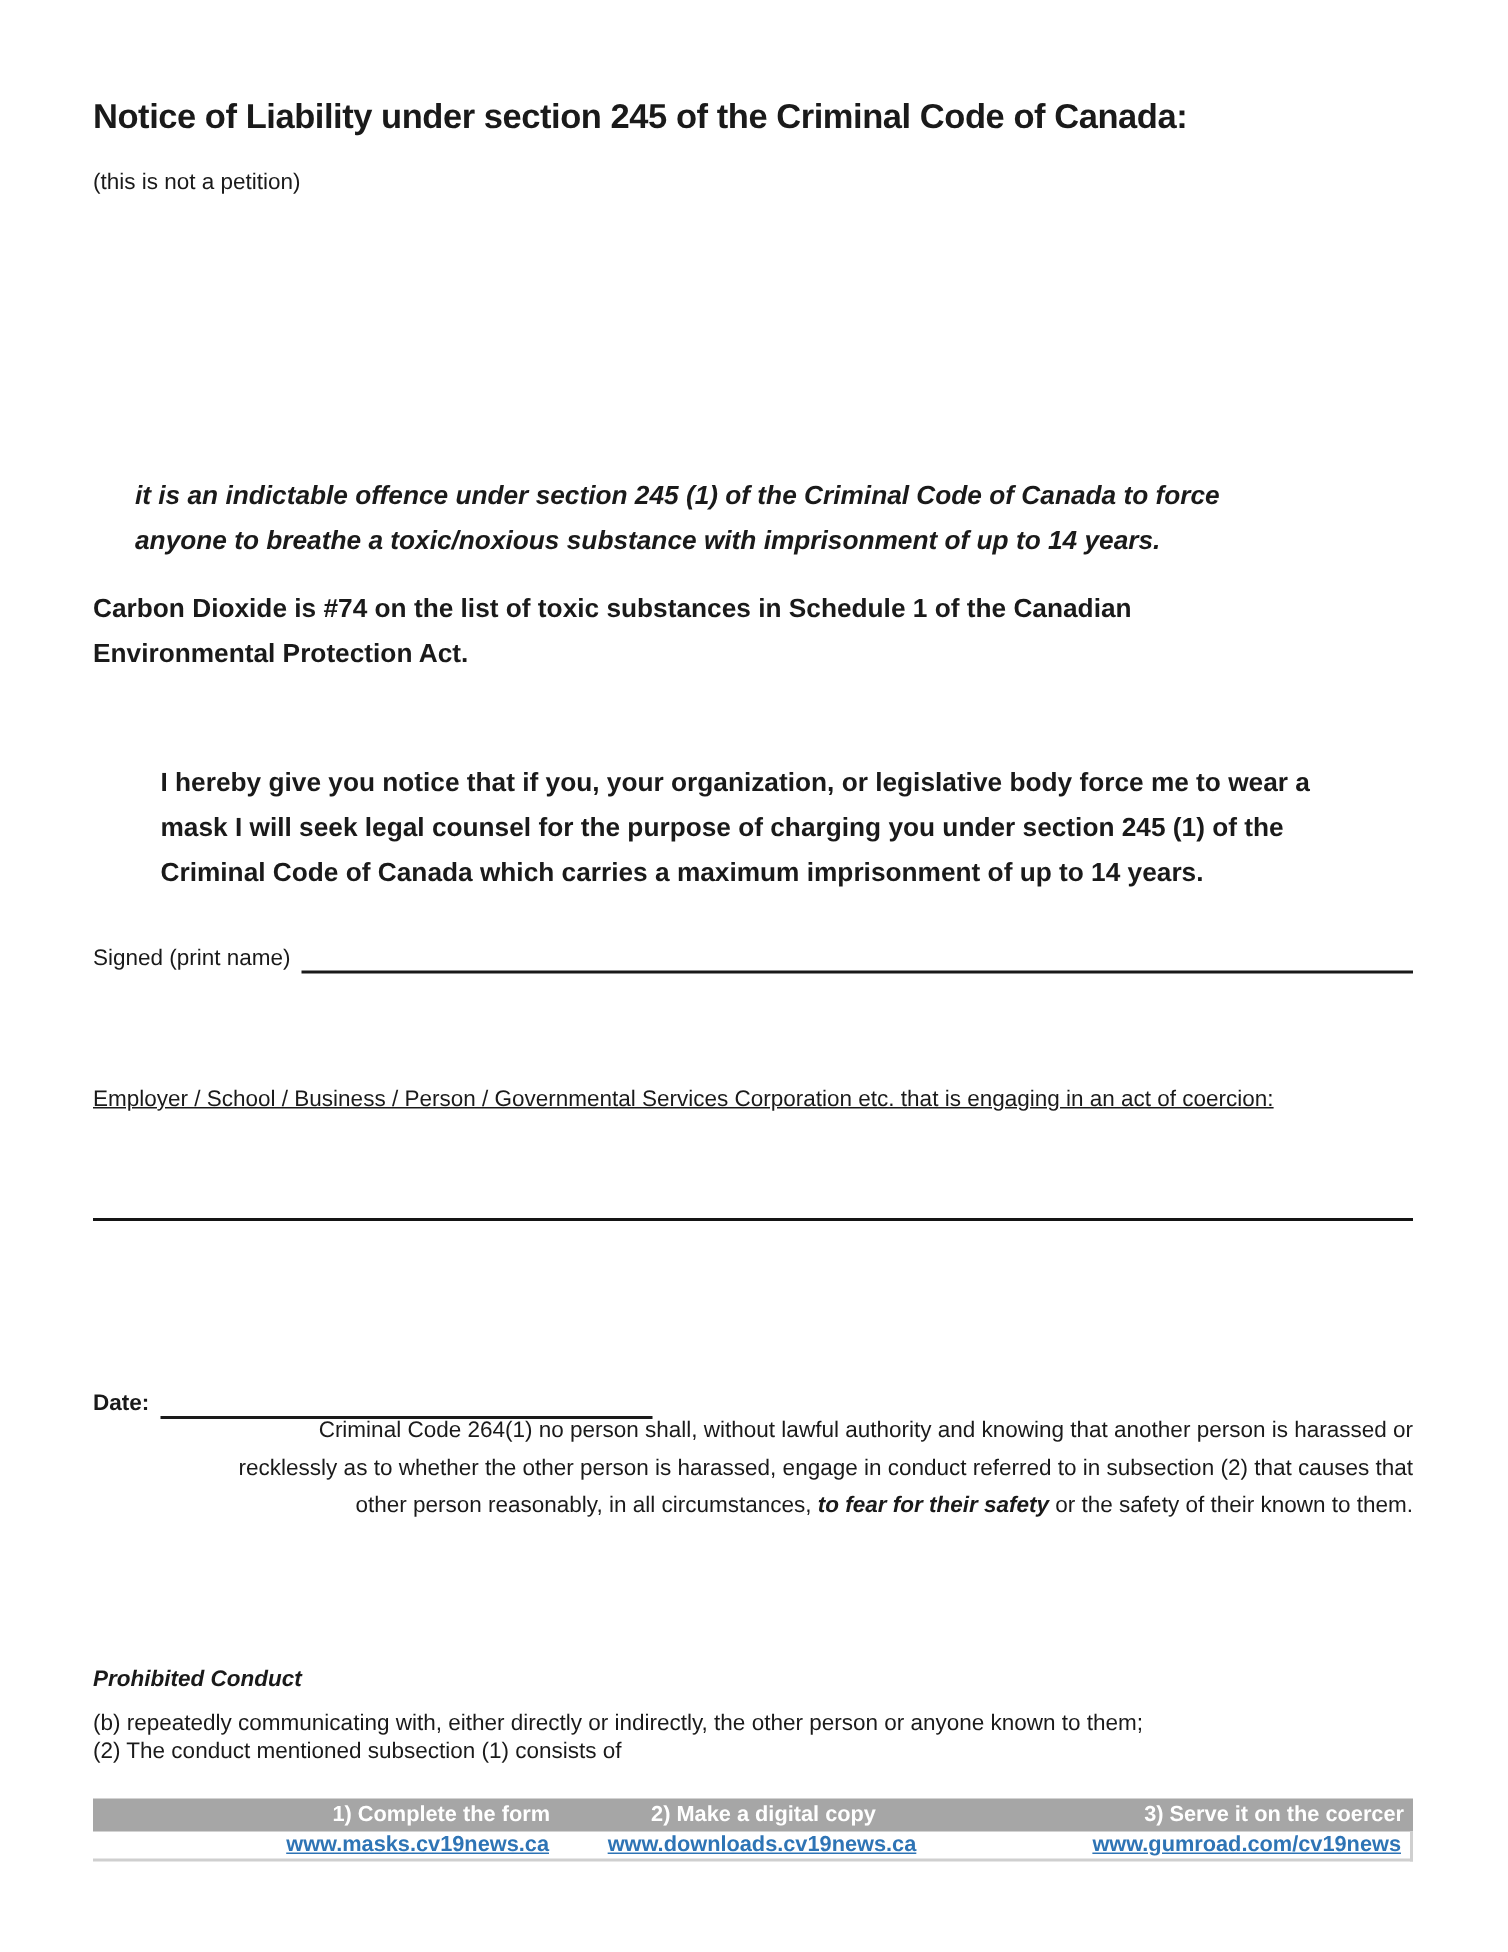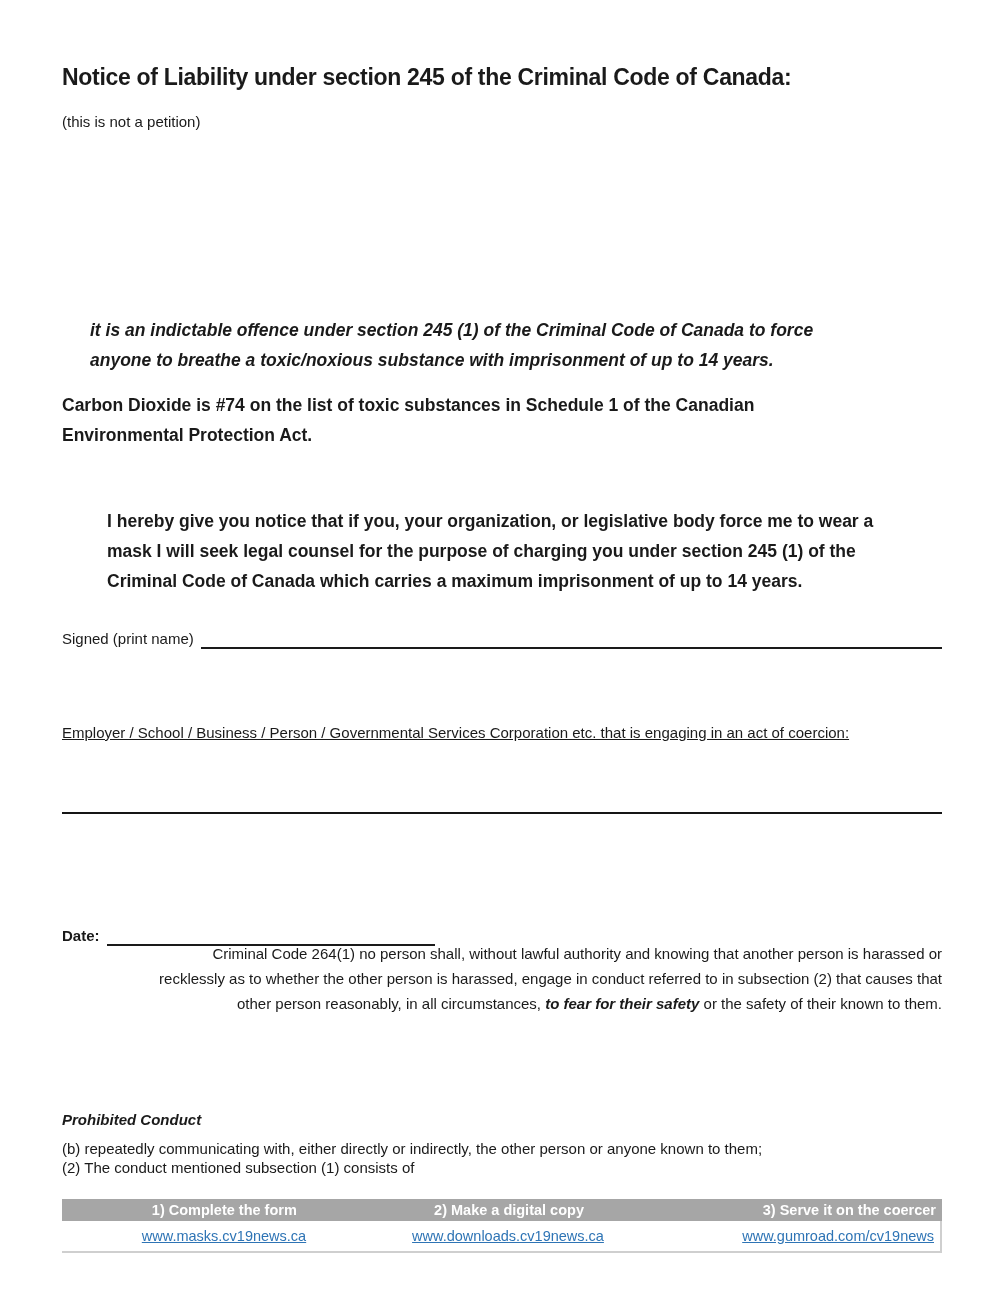--- a/index.html
+++ b/index.html
@@ -134,29 +134,29 @@
     display:flex;
     background:var(--band-bg);
     color:var(--band-text);
     font-weight:bold;
     font-size:14.5px;
     height:22px;
     align-items:center;
   }
   .footer-links{
     display:flex;
-    height:32px;
+    height:20px;
     align-items:center;
     border-bottom:2px solid #cfcfcf;
     border-right:2px solid #cfcfcf;
     font-size:14.5px;
-    font-weight:normal;
+    font-weight:bold;
   }
   .fcol{flex:1;}
-  .fcol.c1{text-align:center;padding-left:20px;}
+  .fcol.c1{text-align:right;padding-left:20px;}
   .fcol.c2{text-align:center;}
   .fcol.c3{text-align:right;padding-right:6px;}
   .footer-links a{
     color:var(--link-color);
     text-decoration:underline;
     cursor:pointer;
   }
 </style>
 </head>
 <body>

